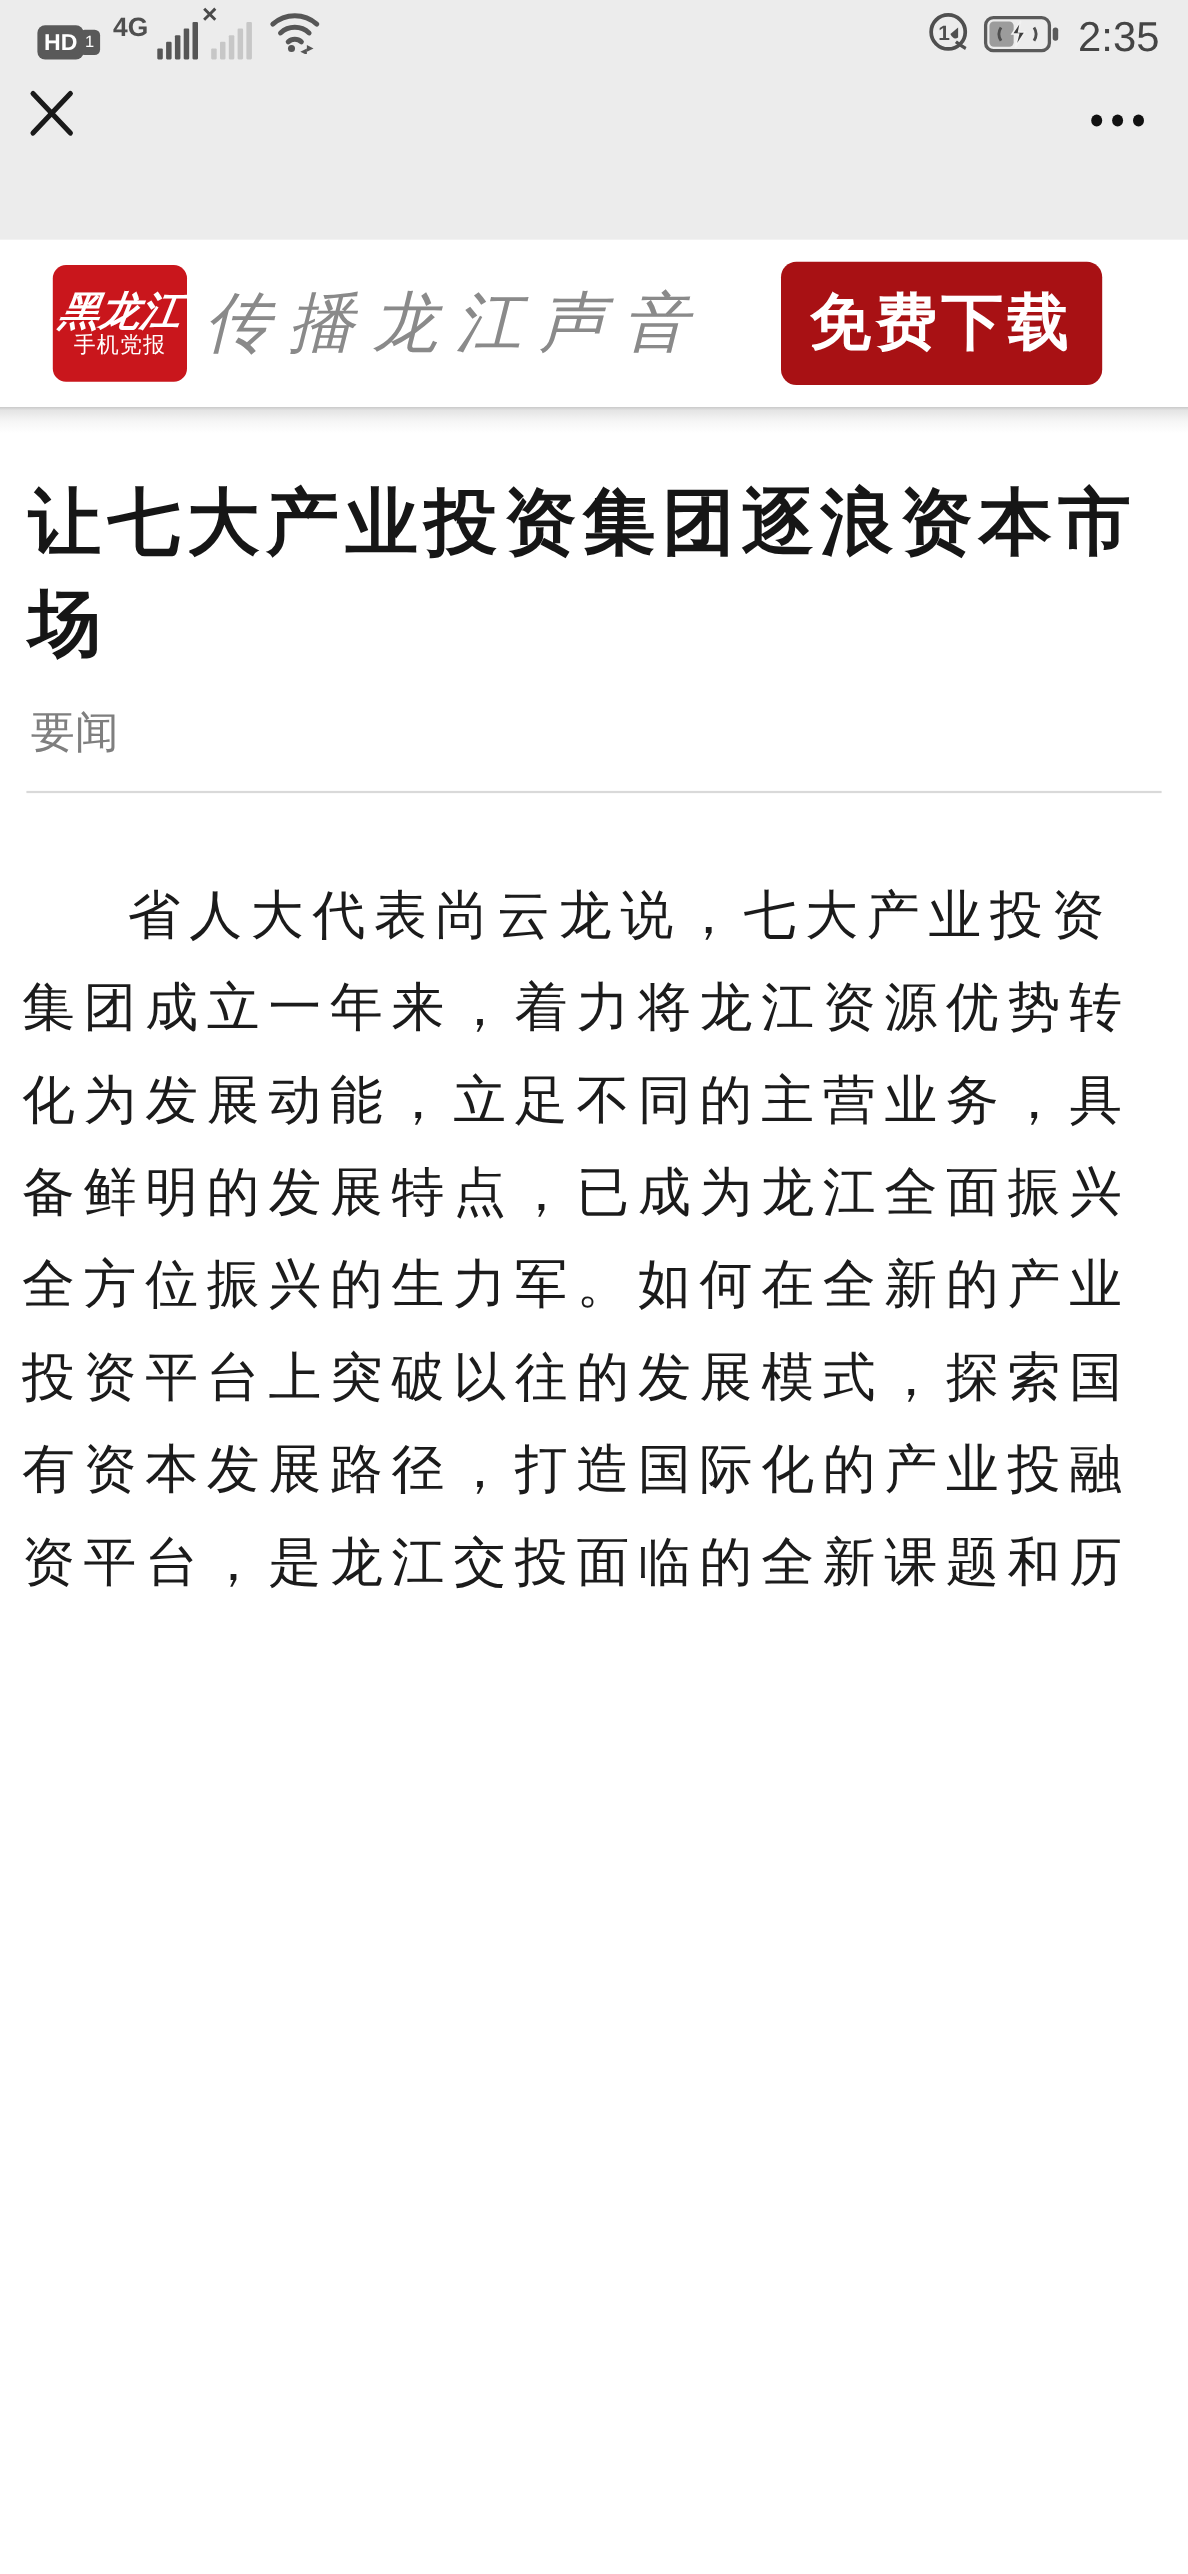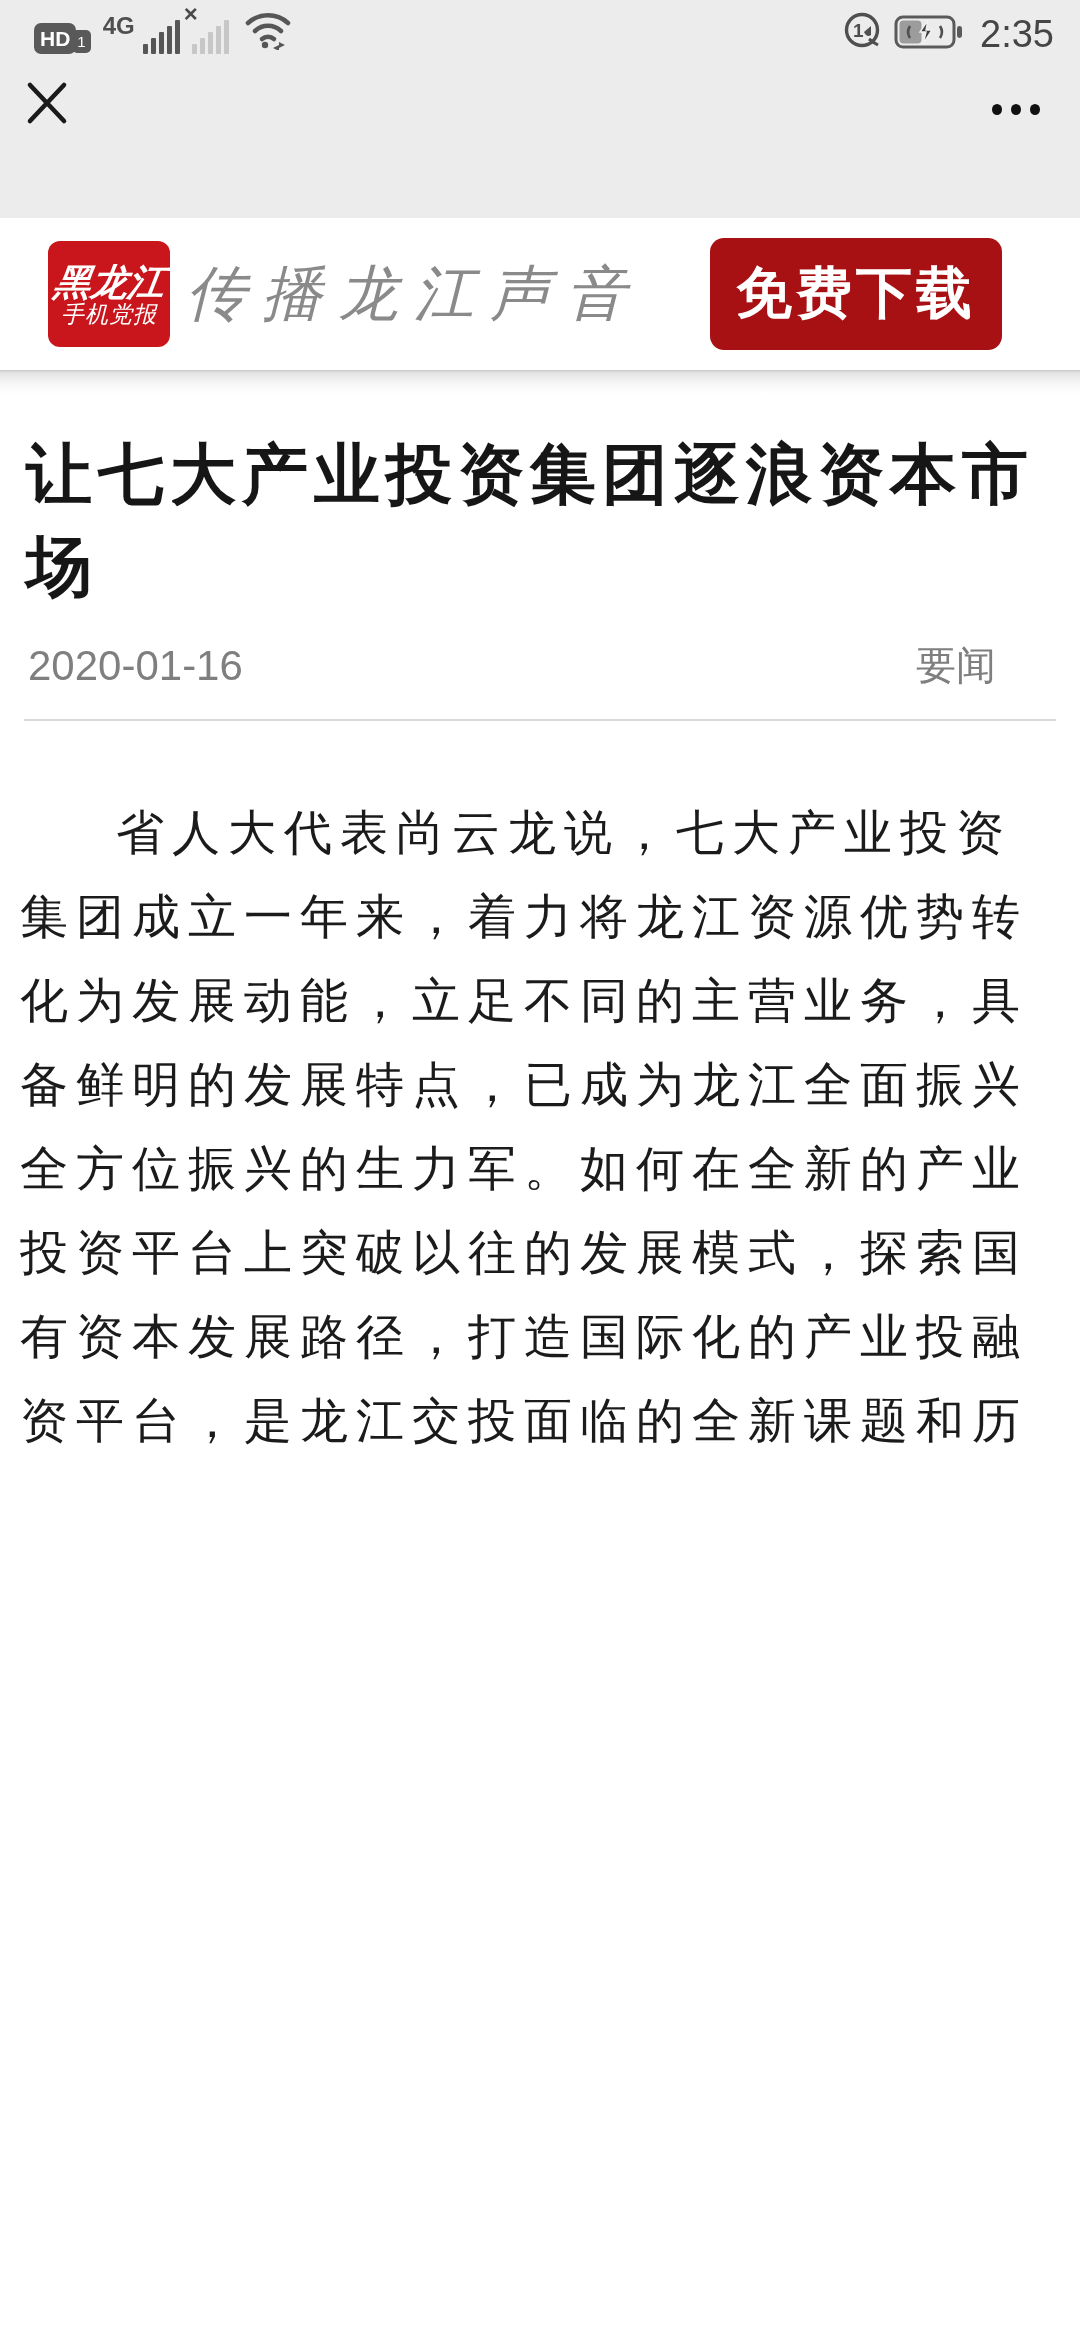--- a/index.html
+++ b/index.html
@@ -29,21 +29,21 @@
     align-items:flex-start;padding:22px 40px 0 24px;}
   .more-dots{display:flex;gap:9px;margin-top:26px;}
   .more-dots i{width:10px;height:11px;border-radius:50%;background:#111;}
   
   .banner{height:152px;background:#fff;display:flex;align-items:center;justify-content:space-between;
     box-sizing:border-box;padding:0 78px 0 48px;}
   .logo{width:122px;height:106px;background:var(--logo-red,#c9161c);border-radius:12px;color:#fff;
     display:flex;flex-direction:column;align-items:center;justify-content:center;flex:none;}
   .logo-l1{font-family:"DejaVu Serif",serif;font-style:italic;font-weight:bold;font-size:37px;
     line-height:40px;transform:skewX(-8deg);}
-  .logo-l2{font-size:23px;line-height:24px;letter-spacing:1px;font-style:italic;}
+  .logo-l2{font-size:20px;line-height:24px;letter-spacing:1px;}
   .slogan{flex:1;text-align:left;font-family:"DejaVu Serif",serif;font-style:italic;
     font-size:60px;color:#8a8a8a;letter-spacing:16px;margin:0 16px;white-space:nowrap;}
   .download-btn{width:292px;height:112px;background:var(--button-red,#a81114);border-radius:14px;
     color:#fff;font-size:56px;font-weight:bold;letter-spacing:4px;display:flex;align-items:center;
     justify-content:center;flex:none;}
   .banner-shadow{height:24px;background:linear-gradient(to bottom,#c9c9c9 0,#e4e4e4 3px,#f6f6f6 13px,#ffffff 24px);}
   
   .article{padding:0 20px;background:#fff;}
   .article-title{margin:34px 6px 0;font-size:66px;font-weight:bold;line-height:92px;
     letter-spacing:6px;color:#161616;white-space:pre-line;}
@@ -54,21 +54,21 @@
   .body-text{margin-top:70px;font-size:48px;line-height:84px;letter-spacing:8px;color:#1b1b1b;}
   .body-text p{margin:0 0 26px;text-indent:2em;white-space:pre-line;}
 </style>
 </head>
 <body>
 
 <div class="top">
 
   <div class="status-bar">
     <div class="sb-left">
-      <span style="display:flex;align-items:flex-end;margin-top:28px;">
+      <span style="display:flex;align-items:center;margin-top:28px;">
         <span class="hd-badge">HD</span>
         <span class="sim-badge">1</span>
       </span>
       <span class="net-label">4G</span>
       <span class="bars">
         <i class="b1"></i>
           <i class="b2"></i>
           <i class="b3"></i>
           <i class="b4"></i>
           <i class="b5"></i>
@@ -137,21 +137,20 @@
   <div class="slogan">传播龙江声音</div>
   <div class="download-btn" style="cursor:pointer;">免费下载</div>
 </div>
 <div class="banner-shadow"></div>
 
 <div class="article">
   <h1 class="article-title">让七大产业投资集团逐浪资本市
 场</h1>
 
   <div class="meta-row">
-    <span class="date">2020-01-16</span>
     <span class="category">要闻</span>
   </div>
   <div class="divider"></div>
 
   <div class="body-text">
     <p>省人大代表尚云龙说，七大产业投资
 集团成立一年来，着力将龙江资源优势转
 化为发展动能，立足不同的主营业务，具
 备鲜明的发展特点，已成为龙江全面振兴
 全方位振兴的生力军。如何在全新的产业

